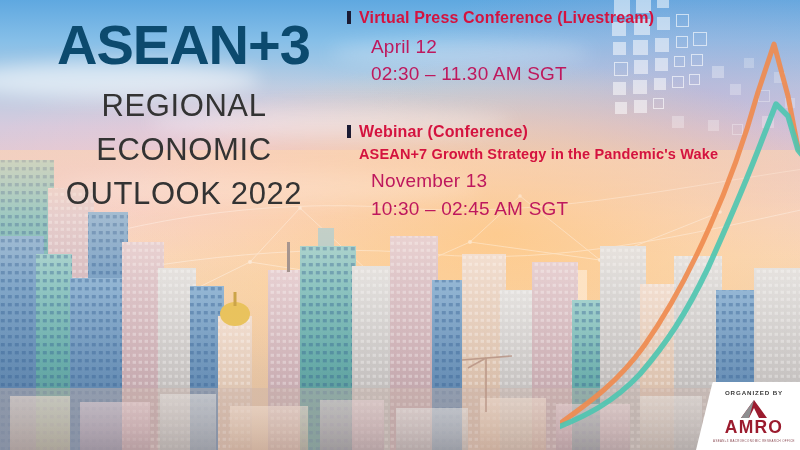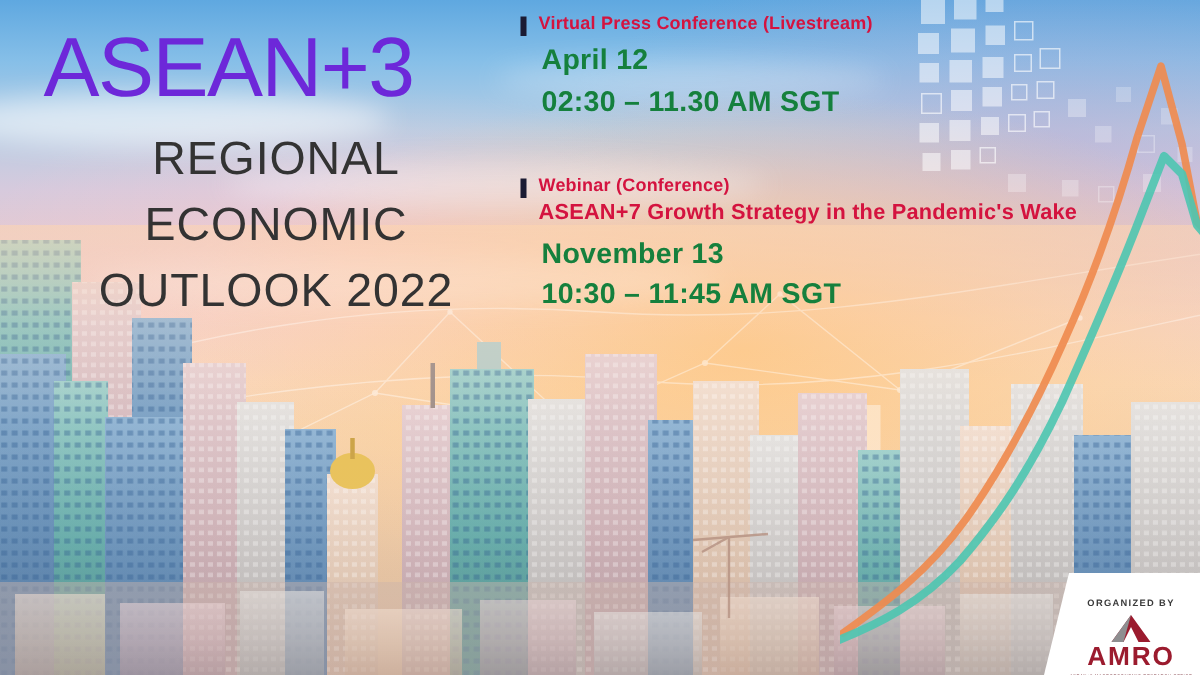--- a/index.html
+++ b/index.html
@@ -71,23 +71,24 @@
   }
 
   
   .trend { position:absolute; left:560px; top:30px; width:250px; height:400px; }
 
   
   .title-block {
     position:absolute; left:29px; top:17px; width:310px;
   }
   .t-main {
-    font-size:56px; font-weight:normal; letter-spacing:-1px;
-    color:#6d28d9; line-height:1.0;
+    font-size:56px; font-weight:bold; letter-spacing:-1px;
+    color:#0c4a6e; line-height:1.0;
     white-space:nowrap;
+    margin-left:28px;
   }
   .t-sub {
     margin-top:11px;
     font-size:31px; font-weight:400; letter-spacing:.6px;
     color:#333333; line-height:1.42;
     white-space:nowrap;
     text-align:center;
   }
 
   
@@ -96,44 +97,44 @@
   .event.second { margin-top:33px; }
   .ev-head { display:flex; align-items:flex-start; }
   .ev-bullet {
     flex:0 0 auto;
     width:4px; height:13px;
     background:#1b1b33;
     margin-top:4px; margin-right:8px;
   }
   .ev-heads { flex:1 1 auto; }
   .ev-title {
-    font-size:12px; font-weight:bold; color:#d4133f;
+    font-size:16px; font-weight:bold; color:#d4133f;
     line-height:1.42; letter-spacing:.15px;
     white-space:nowrap;
   }
   .ev-topic {
     font-size:14.5px; font-weight:bold; color:#d4133f;
     line-height:1.42; letter-spacing:.15px;
     white-space:nowrap;
   }
   .ev-date, .ev-time {
-    margin-left:14px;
-    font-size:19px; font-weight:700; color:#15803d;
+    margin-left:24px;
+    font-size:19px; font-weight:400; color:#be185d;
     line-height:1.45; letter-spacing:.2px;
     white-space:nowrap;
   }
   .ev-date { margin-top:3px; }
 
   
   .org-panel {
     position:absolute; right:0; bottom:0;
     width:104px; height:68px;
     background:#ffffff;
     clip-path:polygon(16% 0, 100% 0, 100% 100%, 0 100%);
-    padding-top:17px;
+    padding-top:7px;
     text-align:center;
   }
   .org-label {
     font-size:6.2px; font-weight:bold; color:#3b3b3b;
     letter-spacing:.9px; margin-left:12px;
   }
   .amro-wrap { margin-left:12px; }
   .amro-word {
     font-size:17.5px; font-weight:bold; color:#9b1b2e;
     letter-spacing:1.2px; line-height:1; margin-left:12px;
@@ -390,21 +391,21 @@
 
     <div class="event second">
       <div class="ev-head">
         <div class="ev-bullet"></div>
         <div class="ev-heads">
           <div class="ev-title">Webinar (Conference)</div>
           <div class="ev-topic">ASEAN+7 Growth Strategy in the Pandemic's Wake</div>
         </div>
       </div>
       <div class="ev-date">November 13</div>
-      <div class="ev-time">10:30 – 11:45 AM SGT</div>
+      <div class="ev-time">10:30 – 02:45 AM SGT</div>
     </div>
 
   </div>
 
   <div class="org-panel">
     <div class="org-label">ORGANIZED BY</div>
     <div class="amro-wrap">
       <svg width="34" height="18" viewBox="0 0 34 18" style="display:block;margin:4px auto 1px;">
         <polygon points="17,0 30,18 22,18 17,8 12,18 4,18" fill="#9b1b2e"></polygon>
         <polygon points="17,0 12,18 4,18" fill="#8e8e90"></polygon>

